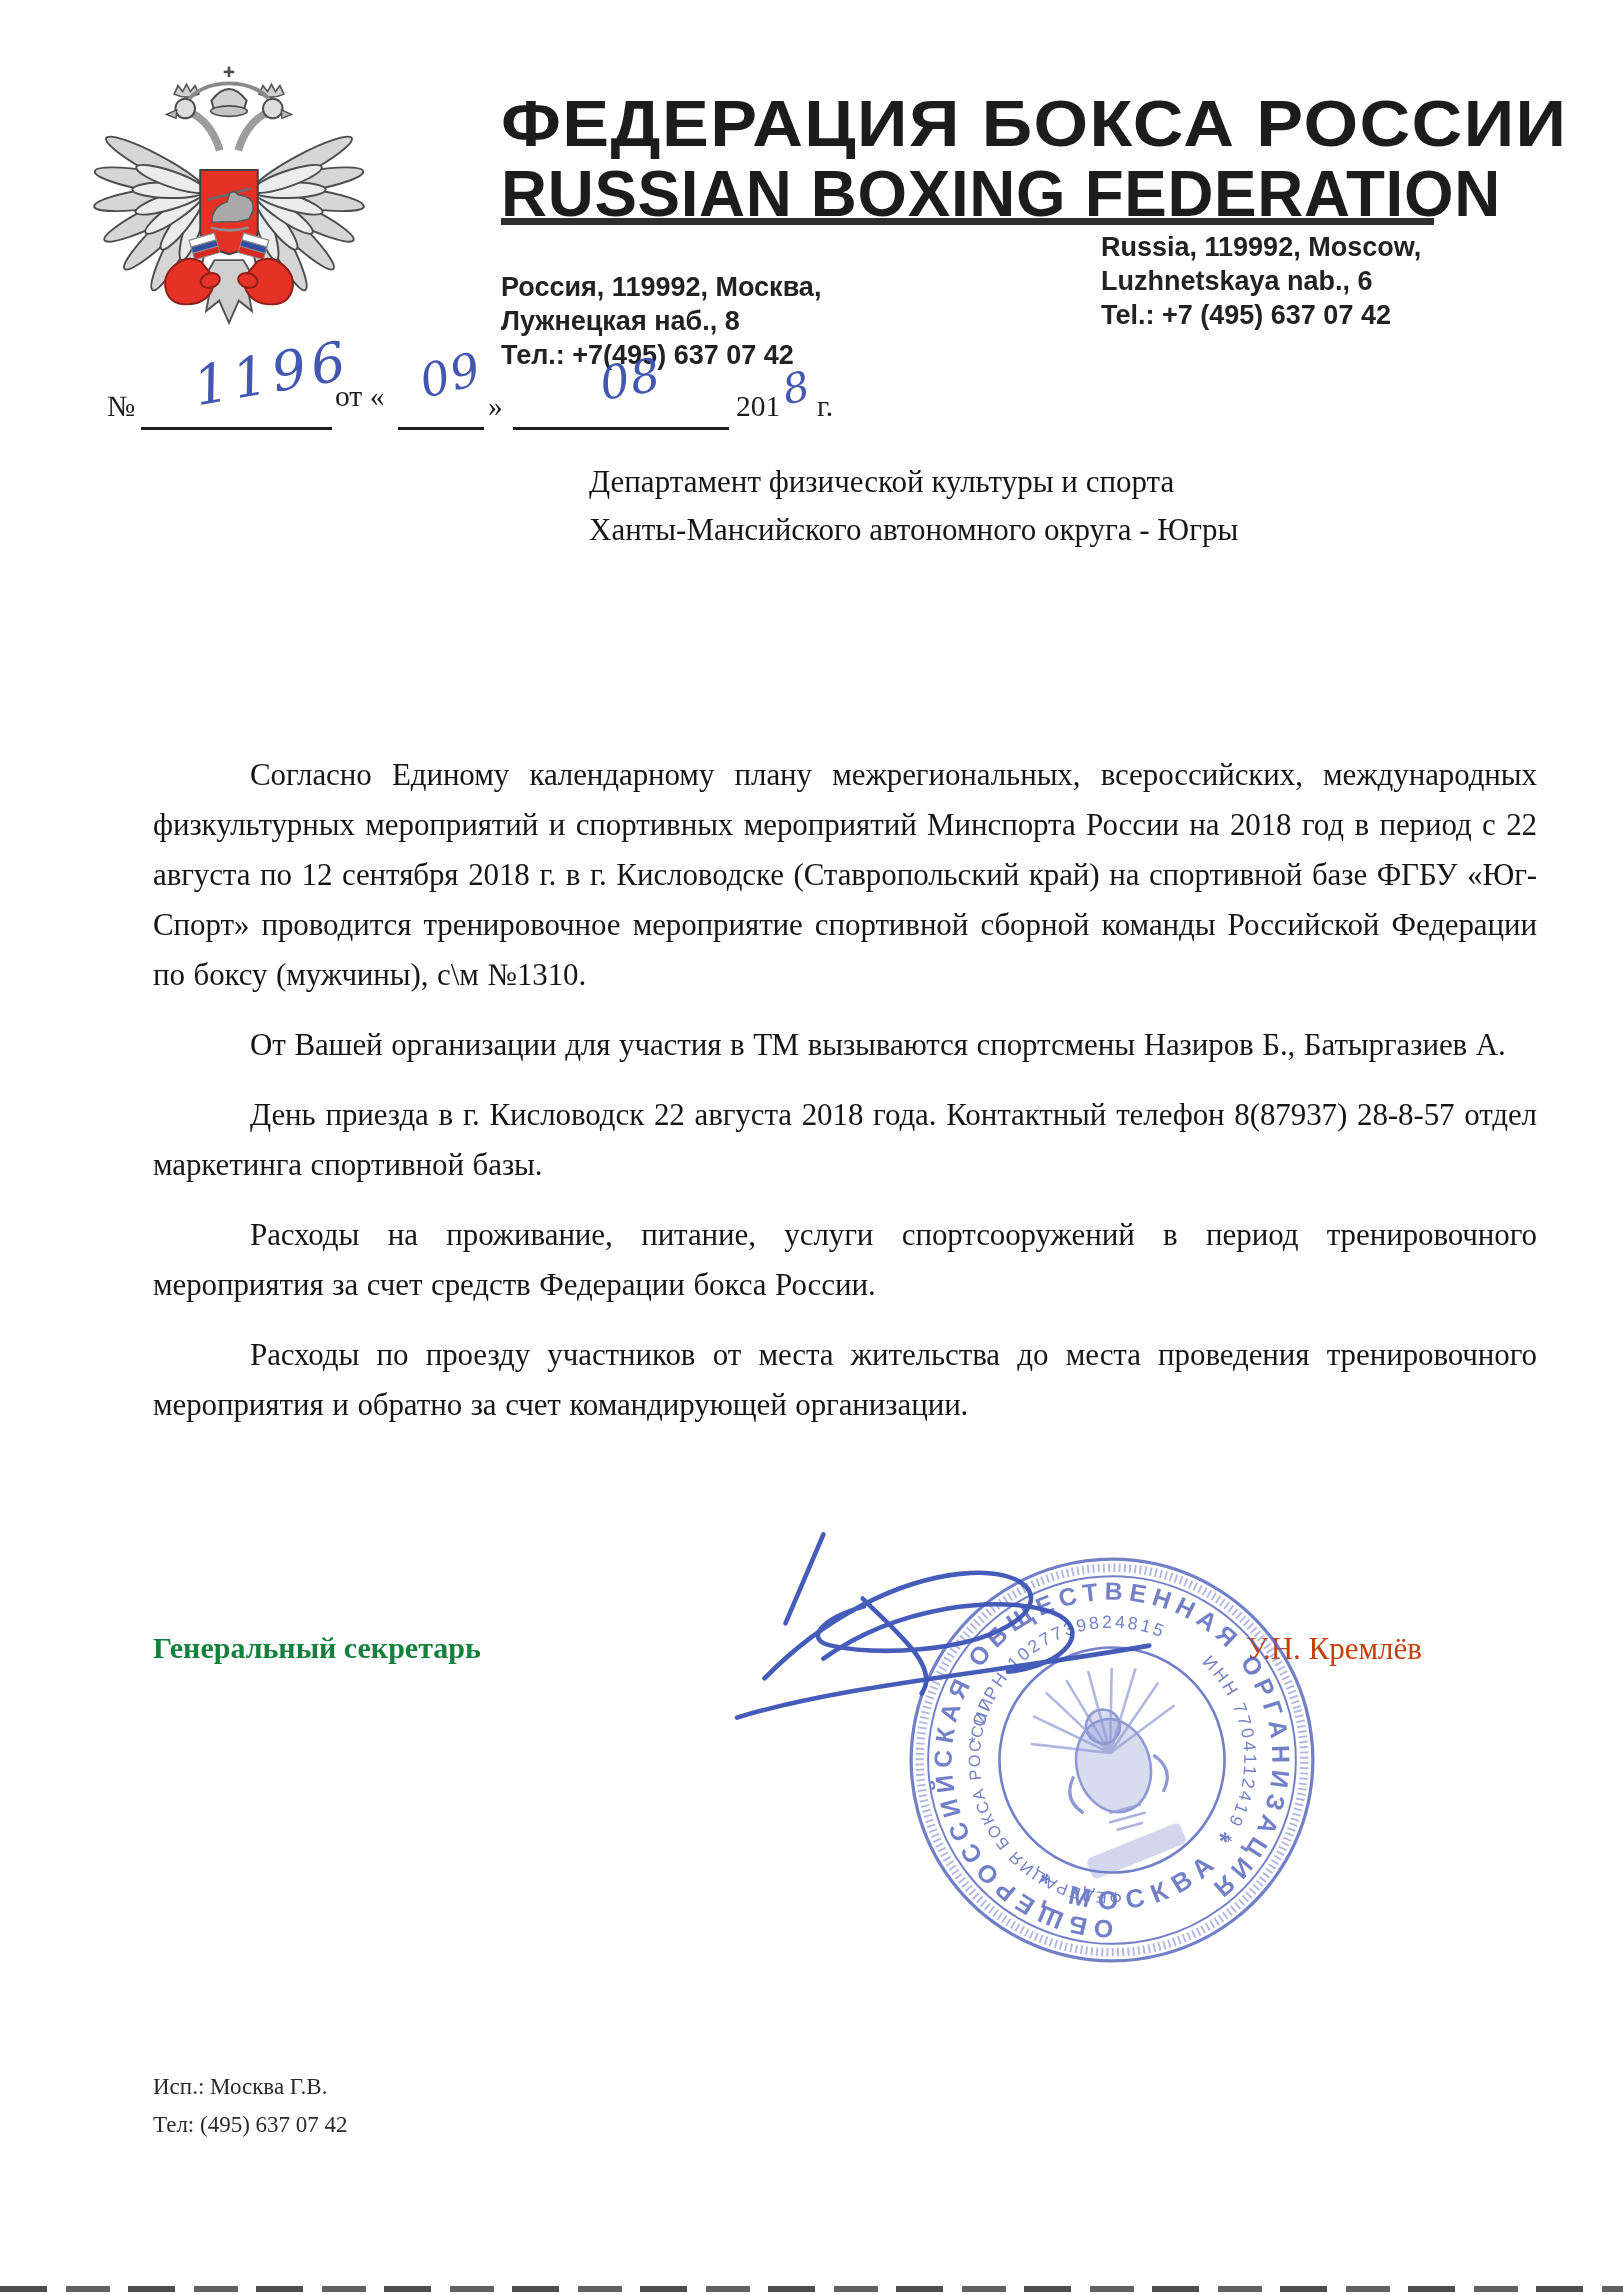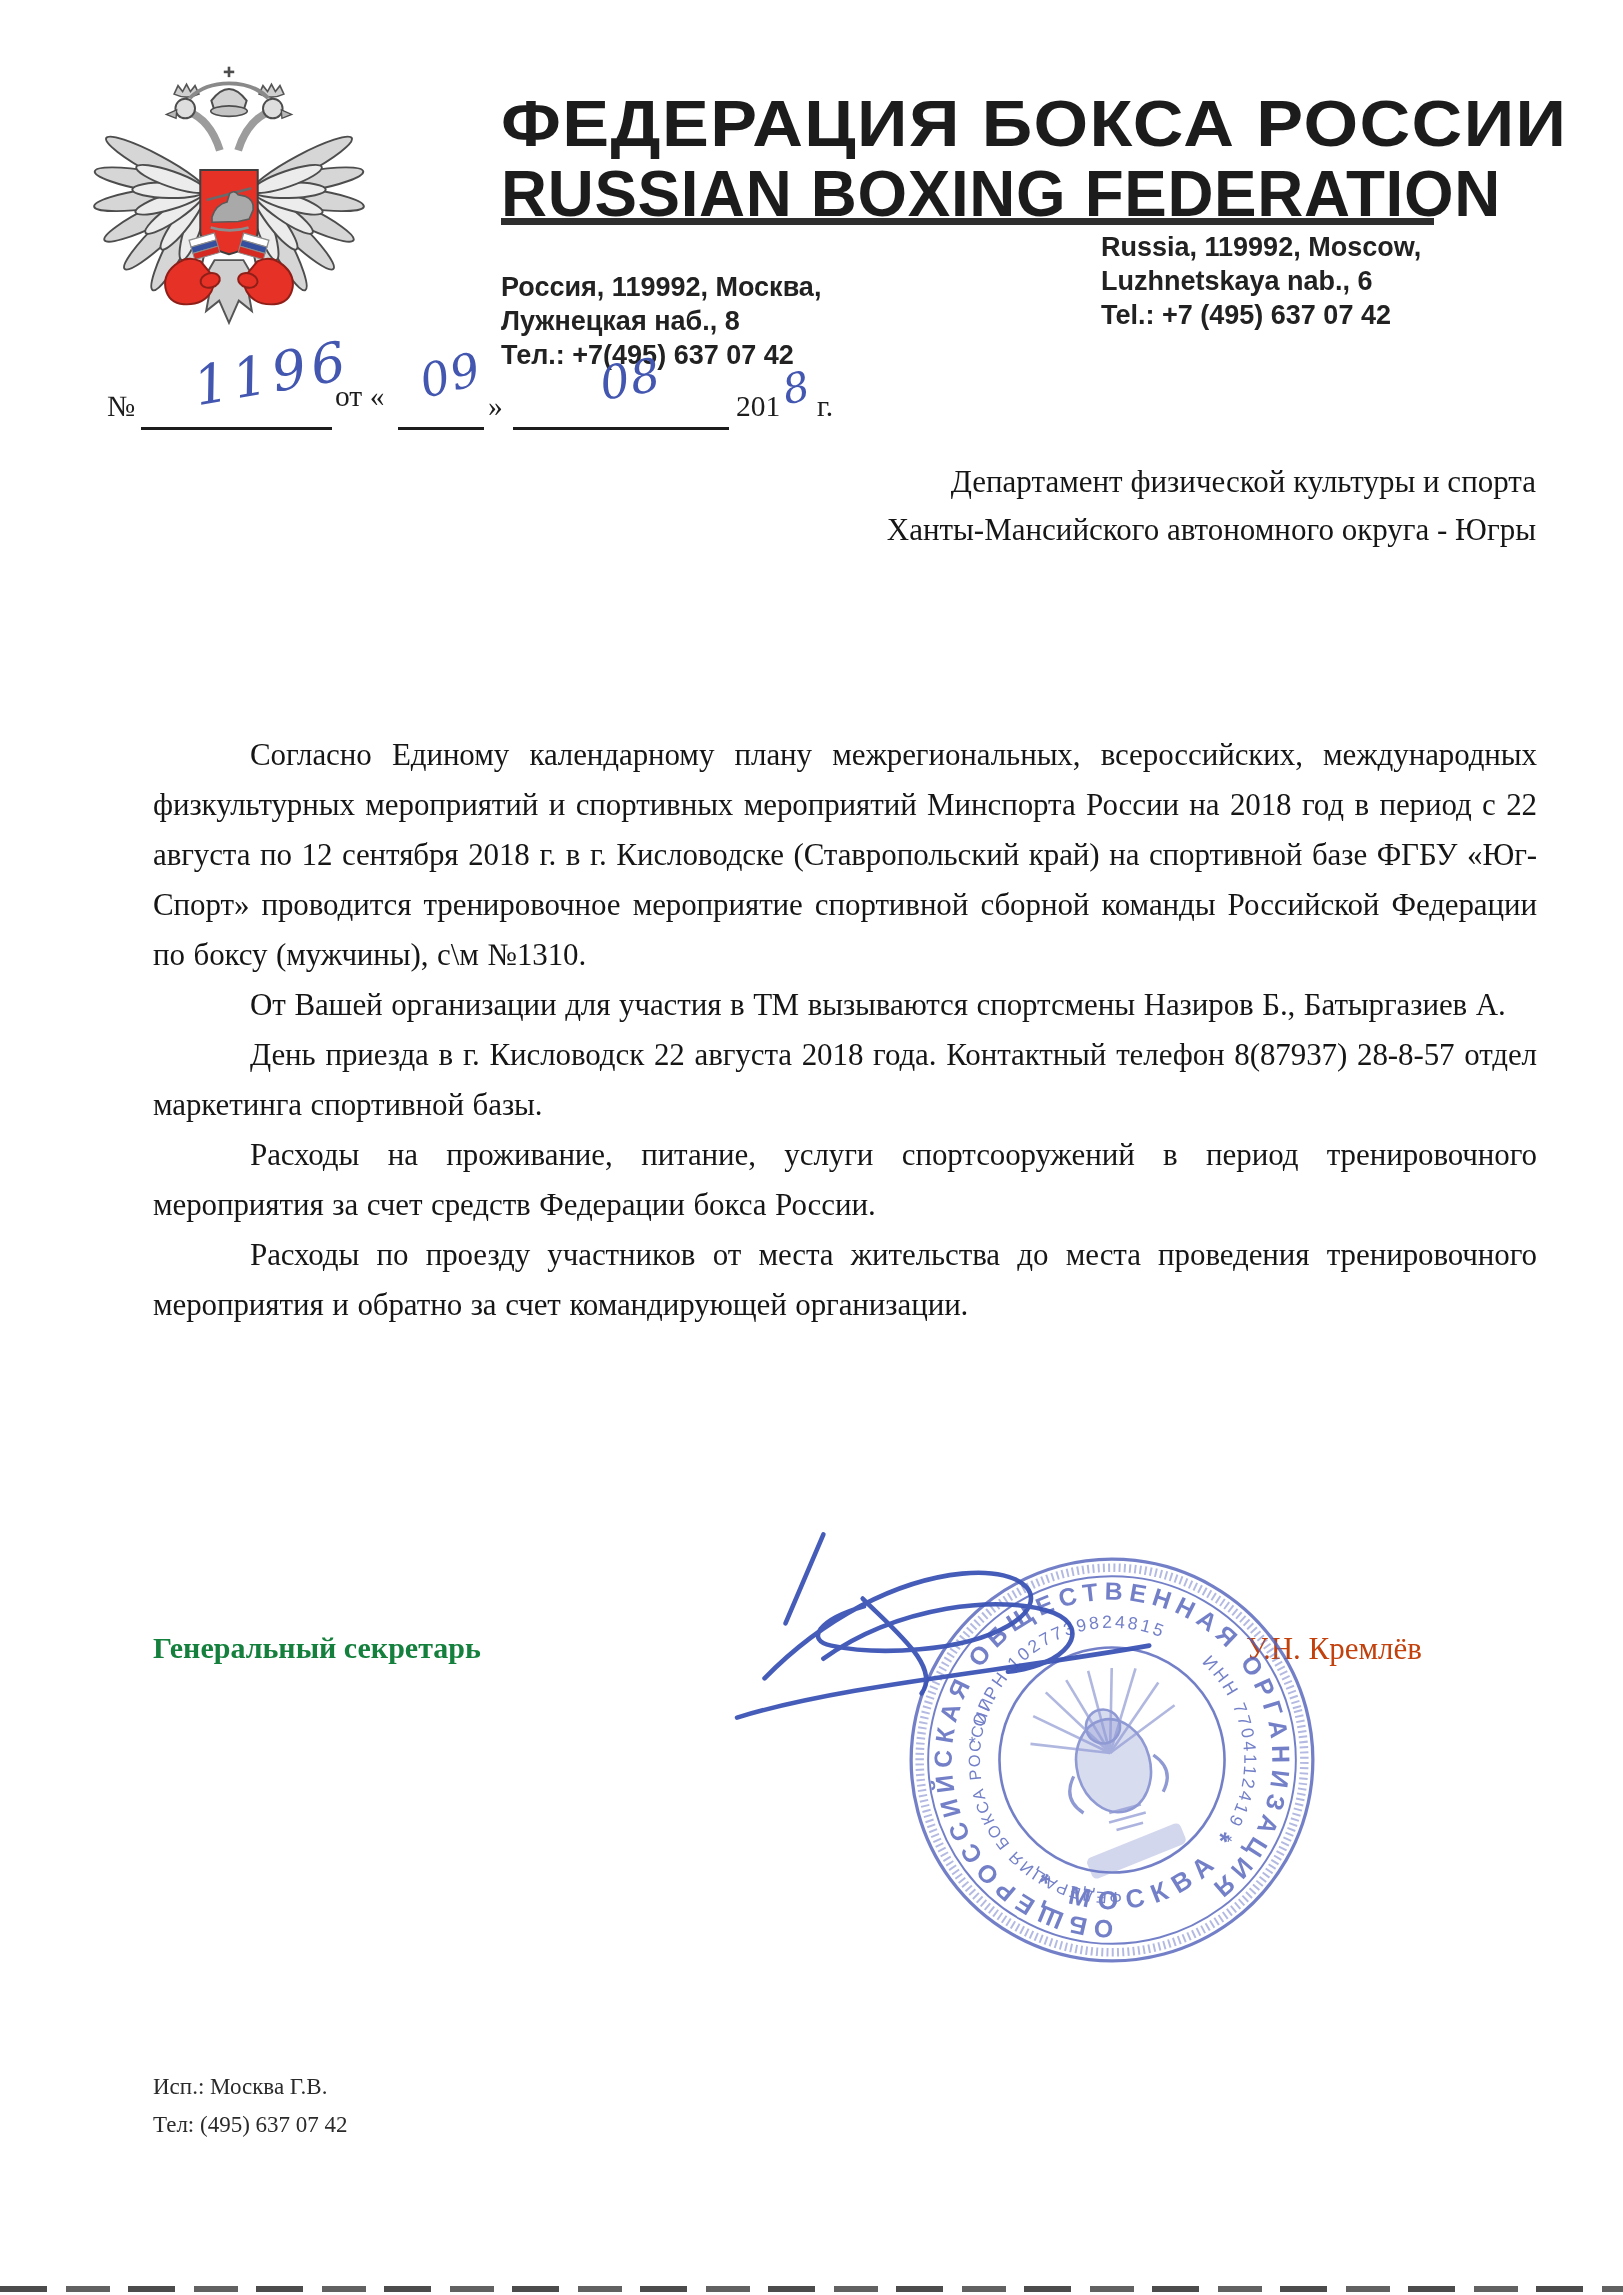--- a/index.html
+++ b/index.html
@@ -24,27 +24,27 @@
   
   .ref { font-size:29.5px; color:#1d1d1d; white-space:nowrap; }
   .uline { height:2.6px; background:#1c1c1c; }
   .hand { font-family:"DejaVu Serif", serif; font-style:italic; color:#4356b0; white-space:nowrap; }
   .hand-number { left:193px; top:342px; font-size:54px; letter-spacing:5.2px; transform:rotate(-10deg); }
   .hand-day    { left:420px; top:348px; font-size:46px; letter-spacing:1.3px; transform:rotate(-14deg); }
   .hand-month  { left:600px; top:352px; font-size:46px; letter-spacing:1.3px; transform:rotate(-10deg); }
   .hand-year   { left:783px; top:364px; font-size:41px; transform:rotate(-12deg); }
 
   
-  .recipient { left:589px; top:458px; width:947px; text-align:right;
+  .recipient { left:589px; top:458px; width:947px; text-align:left;
                font-size:31px; line-height:48px; color:#161616; }
 
   
   .body-text { left:153px; top:730px; width:1384px; font-size:31px; line-height:50px;
                text-align:justify; color:#161616; letter-spacing:-0.1px; word-spacing:1px; }
-  .body-text p { text-indent:97px; }
+  .body-text p { text-indent:97px;margin-top:20px; }
 
   
   .sig-title { left:153px; top:1631px; font-size:30px; color:#15803d; white-space:nowrap;font-weight:bold; }
   .sig-name  { left:1246px; top:1631px; font-size:31px; color:#c2410c; white-space:nowrap; }
   .stamp-svg { left:902px; top:1550px; width:420px; height:420px; opacity:0.82; }
   .autograph { left:725px; top:1520px; width:452px; height:229px; }
 
   
   .footer { left:153px; top:2068px; font-size:23px; line-height:38px; color:#2a2a2a; }
 

